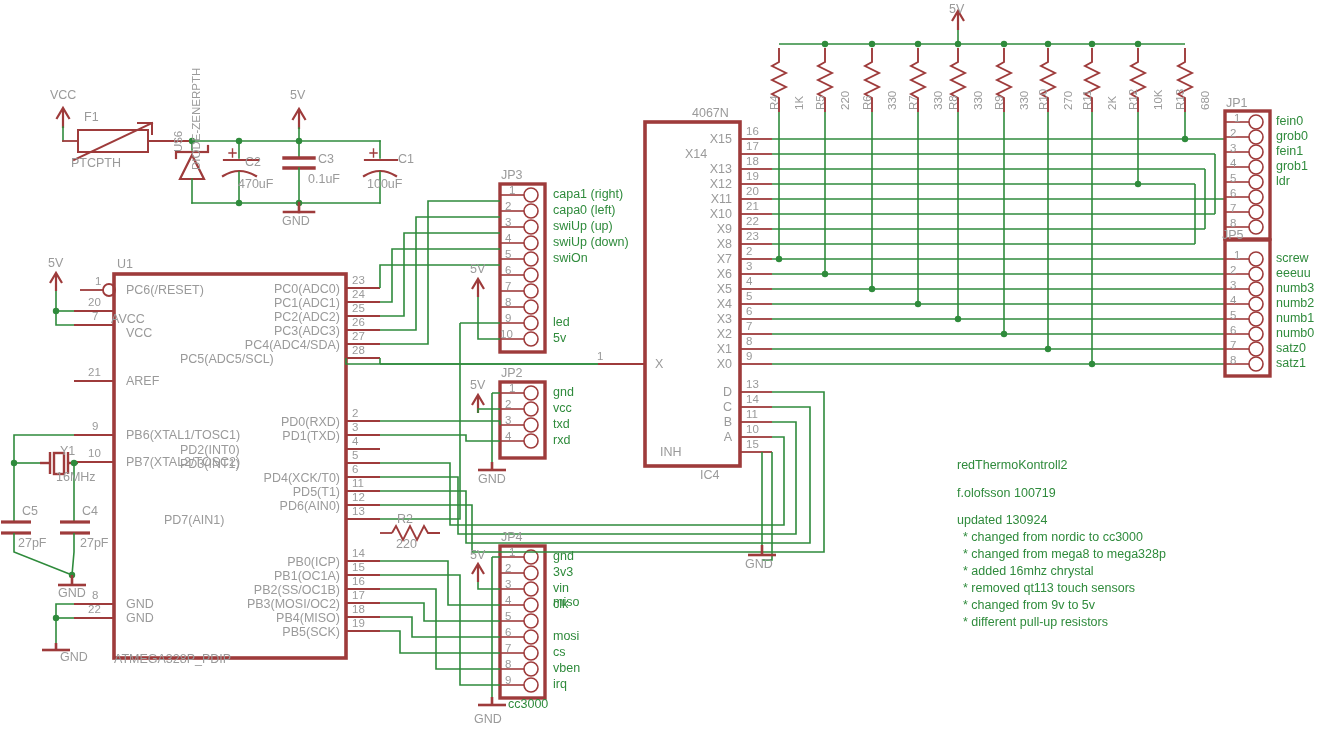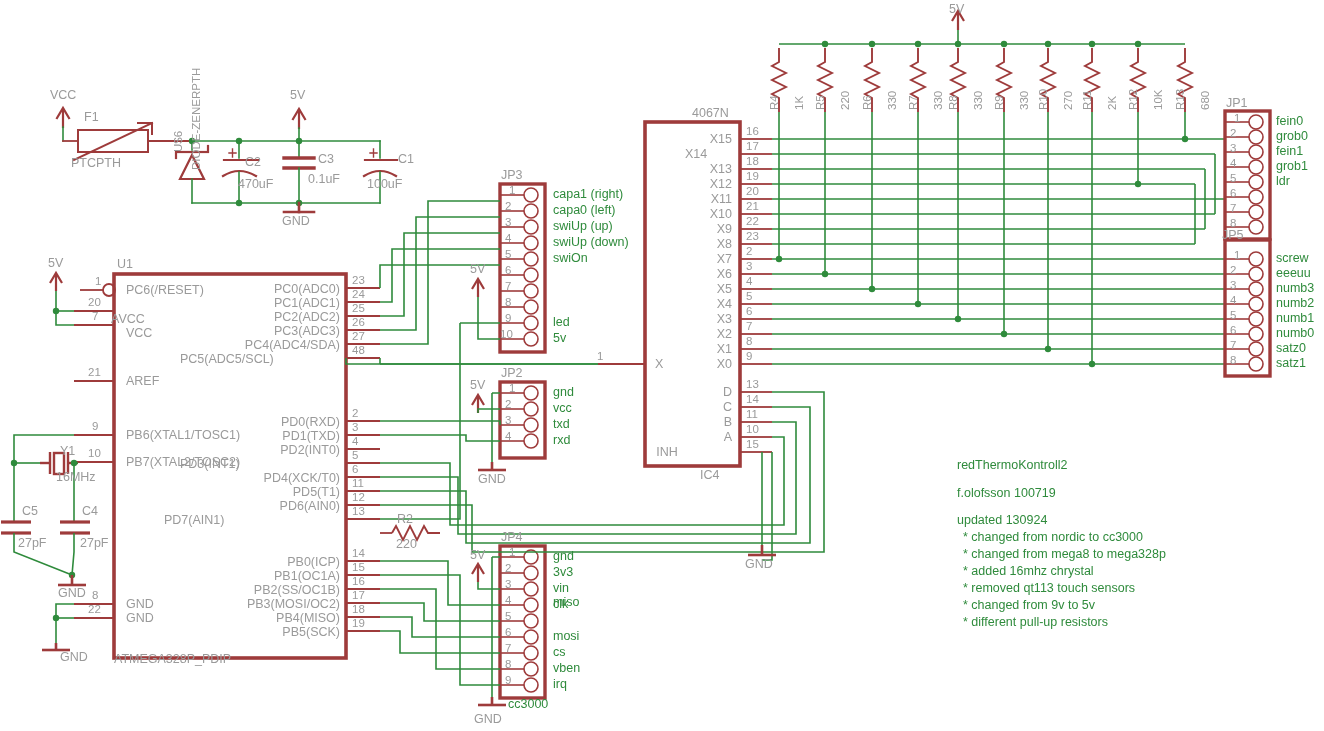--- a/index.html
+++ b/index.html
@@ -524,21 +524,21 @@
 <div class="lbl gray t12" style="left:126px;top:428px">PB6(XTAL1/TOSC1)</div>
 <div class="lbl gray t12" style="left:126px;top:455px">PB7(XTAL2/TOSC2)</div>
 <div class="lbl gray t12" style="left:126px;top:597px">GND</div>
 <div class="lbl gray t12" style="left:126px;top:611px">GND</div>
 
 <div class="lbl gray t11" style="left:352px;top:274px">23</div>
 <div class="lbl gray t11" style="left:352px;top:288px">24</div>
 <div class="lbl gray t11" style="left:352px;top:302px">25</div>
 <div class="lbl gray t11" style="left:352px;top:316px">26</div>
 <div class="lbl gray t11" style="left:352px;top:330px">27</div>
-<div class="lbl gray t11" style="left:352px;top:344px">48</div>
+<div class="lbl gray t11" style="left:352px;top:344px">28</div>
 <div class="lbl gray t11" style="left:352px;top:407px">2</div>
 <div class="lbl gray t11" style="left:352px;top:421px">3</div>
 <div class="lbl gray t11" style="left:352px;top:435px">4</div>
 <div class="lbl gray t11" style="left:352px;top:449px">5</div>
 <div class="lbl gray t11" style="left:352px;top:463px">6</div>
 <div class="lbl gray t11" style="left:352px;top:477px">11</div>
 <div class="lbl gray t11" style="left:352px;top:491px">12</div>
 <div class="lbl gray t11" style="left:352px;top:505px">13</div>
 <div class="lbl gray t11" style="left:352px;top:547px">14</div>
 <div class="lbl gray t11" style="left:352px;top:561px">15</div>
@@ -548,21 +548,21 @@
 <div class="lbl gray t11" style="left:352px;top:617px">19</div>
 
 <div class="lbl gray t12" style="left:180px;top:282px;width:160px;text-align:right">PC0(ADC0)</div>
 <div class="lbl gray t12" style="left:180px;top:296px;width:160px;text-align:right">PC1(ADC1)</div>
 <div class="lbl gray t12" style="left:180px;top:310px;width:160px;text-align:right">PC2(ADC2)</div>
 <div class="lbl gray t12" style="left:180px;top:324px;width:160px;text-align:right">PC3(ADC3)</div>
 <div class="lbl gray t12" style="left:180px;top:338px;width:160px;text-align:right">PC4(ADC4/SDA)</div>
 <div class="lbl gray t12" style="left:180px;top:352px;width:160px;text-align:left">PC5(ADC5/SCL)</div>
 <div class="lbl gray t12" style="left:180px;top:415px;width:160px;text-align:right">PD0(RXD)</div>
 <div class="lbl gray t12" style="left:180px;top:429px;width:160px;text-align:right">PD1(TXD)</div>
-<div class="lbl gray t12" style="left:180px;top:443px;width:160px;text-align:right">PD2(INT0)</div>
+<div class="lbl gray t12" style="left:180px;top:443px;width:160px;text-align:left">PD2(INT0)</div>
 <div class="lbl gray t12" style="left:180px;top:457px;width:160px;text-align:left">PD3(INT1)</div>
 <div class="lbl gray t12" style="left:180px;top:471px;width:160px;text-align:right">PD4(XCK/T0)</div>
 <div class="lbl gray t12" style="left:180px;top:485px;width:160px;text-align:right">PD5(T1)</div>
 <div class="lbl gray t12" style="left:180px;top:499px;width:160px;text-align:right">PD6(AIN0)</div>
 <div class="lbl gray t12" style="left:164px;top:513px;width:160px;">PD7(AIN1)</div>
 <div class="lbl gray t12" style="left:180px;top:555px;width:160px;text-align:right">PB0(ICP)</div>
 <div class="lbl gray t12" style="left:180px;top:569px;width:160px;text-align:right">PB1(OC1A)</div>
 <div class="lbl gray t12" style="left:180px;top:583px;width:160px;text-align:right">PB2(SS/OC1B)</div>
 <div class="lbl gray t12" style="left:180px;top:597px;width:160px;text-align:right">PB3(MOSI/OC2)</div>
 <div class="lbl gray t12" style="left:180px;top:611px;width:160px;text-align:right">PB4(MISO)</div>
@@ -671,21 +671,21 @@
 <div class="lbl gray t11" style="left:746px;top:290px">5</div>
 <div class="lbl gray t11" style="left:746px;top:305px">6</div>
 <div class="lbl gray t11" style="left:746px;top:320px">7</div>
 <div class="lbl gray t11" style="left:746px;top:335px">8</div>
 <div class="lbl gray t11" style="left:746px;top:350px">9</div>
 
 <div class="lbl gray t12" style="left:660px;top:385px;width:72px;text-align:right">D</div>
 <div class="lbl gray t12" style="left:660px;top:400px;width:72px;text-align:right">C</div>
 <div class="lbl gray t12" style="left:660px;top:415px;width:72px;text-align:right">B</div>
 <div class="lbl gray t12" style="left:660px;top:430px;width:72px;text-align:right">A</div>
-<div class="lbl gray t12" style="left:631px;top:445px;width:72px;text-align:center">INH</div>
+<div class="lbl gray t12" style="left:660px;top:445px;width:72px;text-align:left">INH</div>
 <div class="lbl gray t11" style="left:746px;top:378px">13</div>
 <div class="lbl gray t11" style="left:746px;top:393px">14</div>
 <div class="lbl gray t11" style="left:746px;top:408px">11</div>
 <div class="lbl gray t11" style="left:746px;top:423px">10</div>
 <div class="lbl gray t11" style="left:746px;top:438px">15</div>
 
 <div class="lbl gray t12" style="left:949px;top:2px">5V</div>
 <div class="lbl gray t11 rot" style="left:768px;top:110px">R4</div>
 <div class="lbl gray t11 rot" style="left:793px;top:110px">1K</div>
 <div class="lbl gray t11 rot" style="left:814px;top:110px">R5</div>

